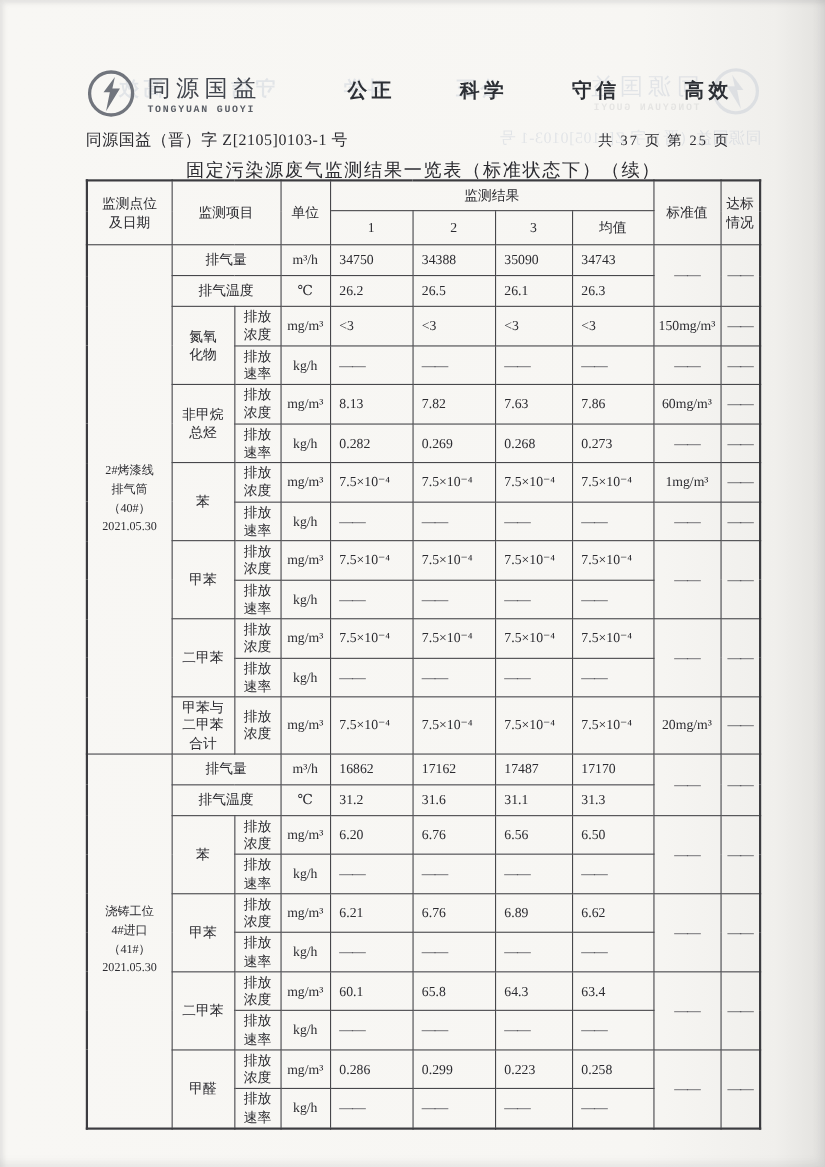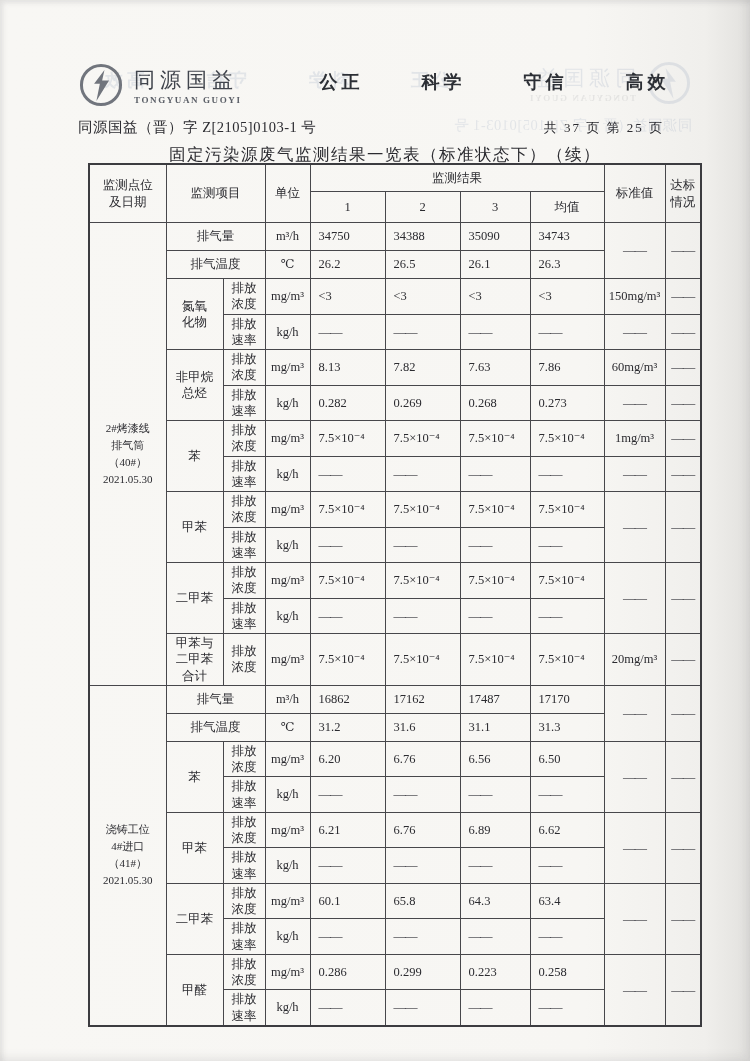--- a/index.html
+++ b/index.html
@@ -7,33 +7,33 @@
     position:relative;width:750px;height:1061px;margin:0 auto;overflow:hidden;
     background:linear-gradient(90deg,#f8f7f4 0%,#f7f6f3 78%,#f0efec 94%,#e2e1de 100%);
     box-shadow:inset 3px 3px 5px rgba(90,90,95,.12), inset -4px -4px 8px rgba(90,90,95,.10);
     font-family:"Liberation Serif","DejaVu Serif",serif;color:#2b2b30;
   }
   
   .hdr{position:absolute;left:78px;top:62px;right:58px;}
   .brandrow{display:flex;align-items:center;gap:10px;}
   .logoicon{width:46px;height:46px;flex:0 0 auto;}
   .logotext .cn{font-size:21px;font-weight:normal;letter-spacing:5px;color:#41454d;font-family:"Liberation Sans","DejaVu Sans",sans-serif;}
-  .logotext .en{font-size:9px;letter-spacing:1.6px;color:#5a5e66;font-weight:bold;font-family:Liberation Serif, serif;margin-top:1px;}
+  .logotext .en{font-size:9px;letter-spacing:1.6px;color:#5a5e66;font-weight:bold;font-family:Liberation Mono, monospace;margin-top:1px;}
   .slogan{display:flex;gap:58px;margin-left:68px;margin-top:-6px;}
   .slogan span{font-size:18px;font-weight:bold;letter-spacing:4px;color:#2c2f35;font-family:"Liberation Sans","DejaVu Sans",sans-serif;}
   .docline{display:flex;justify-content:space-between;align-items:baseline;margin-top:10px;}
   .docno{font-size:14.5px;letter-spacing:.5px;text-align:right;}
   .pgno{font-size:13px;letter-spacing:2px;margin-right:28px;text-align:center;}
   .title{ text-align:center;font-size:16.5px;letter-spacing:1.5px;margin-top:7px;}
   
   .ghost{position:absolute;left:80px;right:58px;top:60px;transform:scaleX(-1);opacity:.11;filter:blur(.6px);pointer-events:none;}
   .ghost .brandrow .cn{color:#3d5a8c;} .ghost .slogan span{color:#3d5a8c;}
   .ghost .docno{color:#3d5a8c;}
   
-  .tblwrap{position:absolute;left:88px;top:163px;width:660px;}
+  .tblwrap{position:absolute;left:78px;top:163px;width:660px;}
   table{border-collapse:collapse;table-layout:fixed;width:612px;}
   td{border:1px solid #47474b;font-size:12.5px;text-align:center;vertical-align:middle;
      padding:1px 2px;white-space:pre-line;line-height:1.3;color:#2b2b30;}
   table{border:2px solid #3c3c40;}
   td.v{text-align:left;padding-left:8px;white-space:nowrap;}
   tr.hh1 td{height:24px;} tr.hh2 td{height:28px;}
   tr.r1 td{height:25px;} tr.r2 td{height:31px;} tr.r3 td{height:46px;}
   td.loc{font-size:11px;line-height:1.55;}
   .dash{letter-spacing:-1px;color:#3a3a40;}
 </style>

